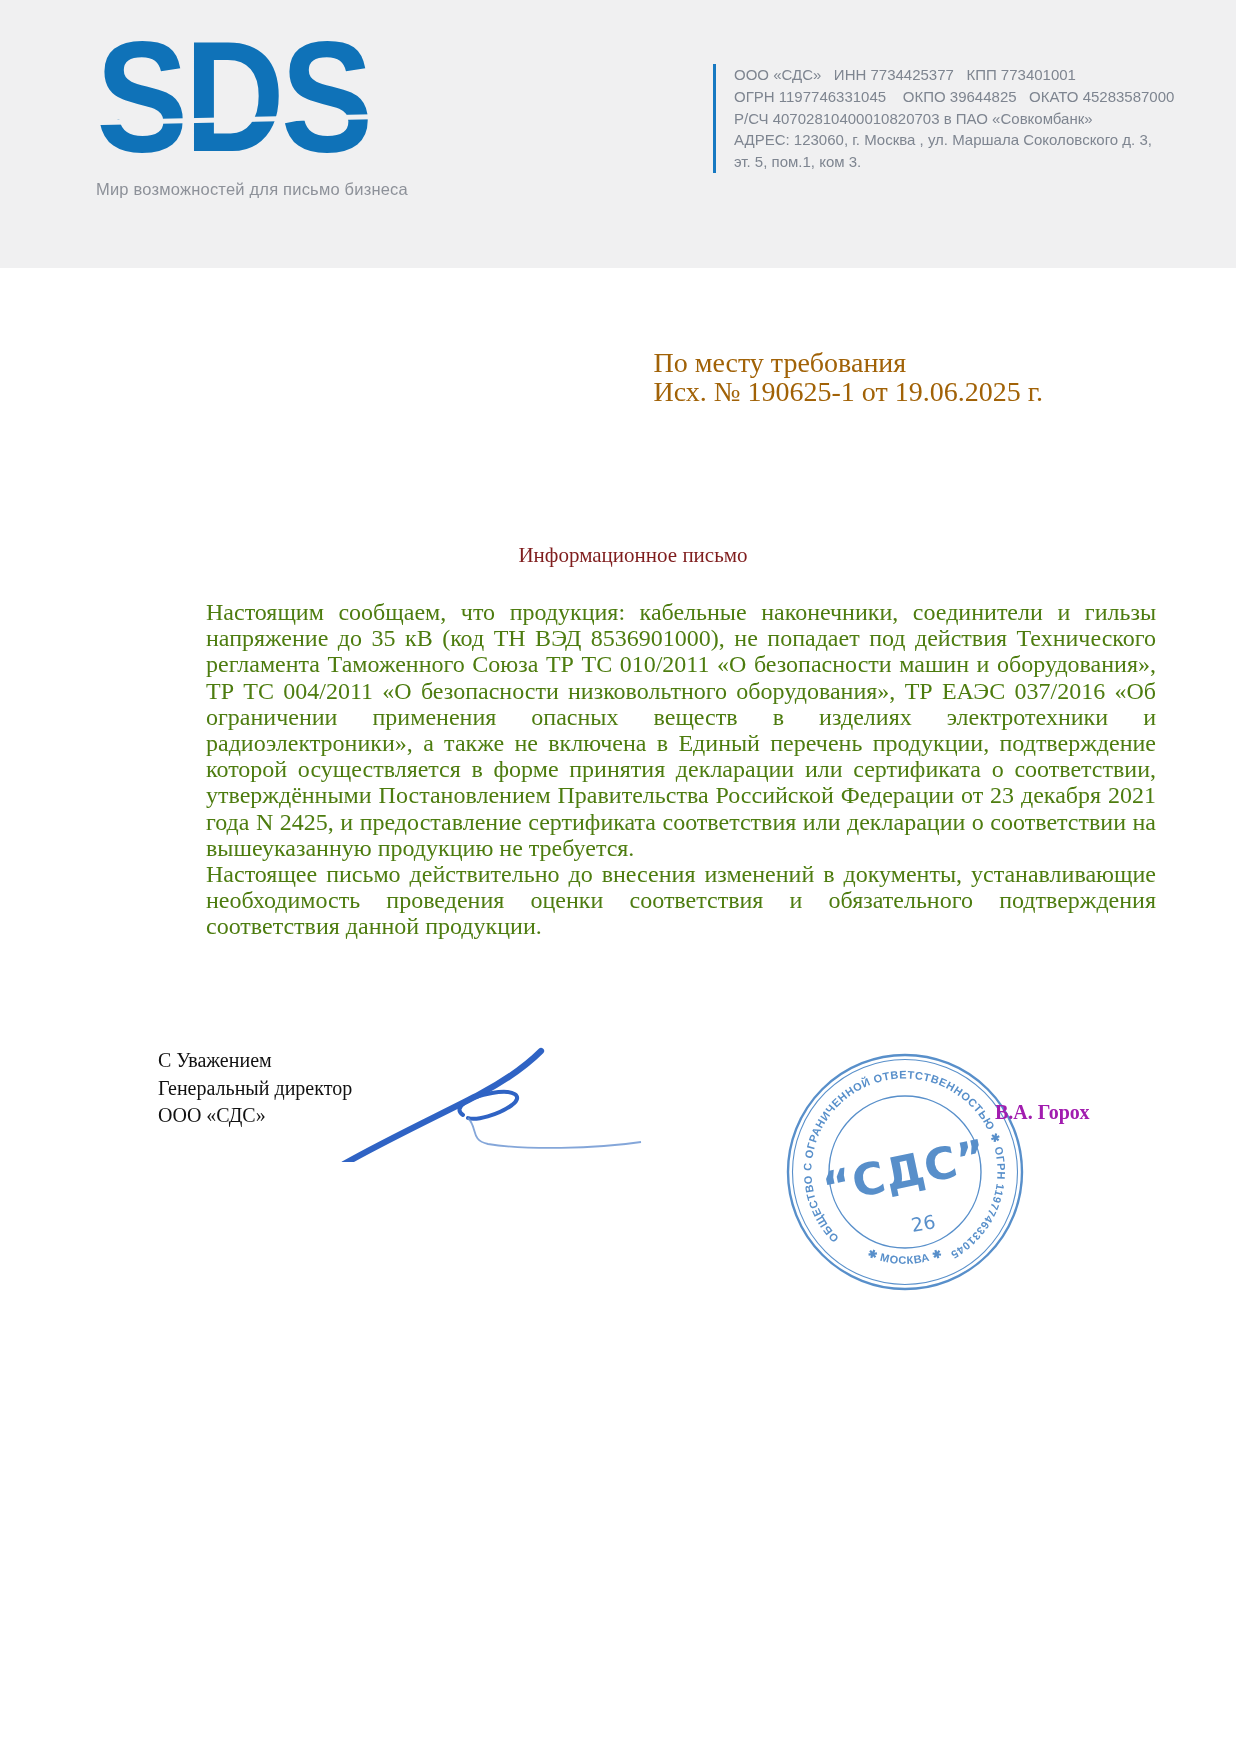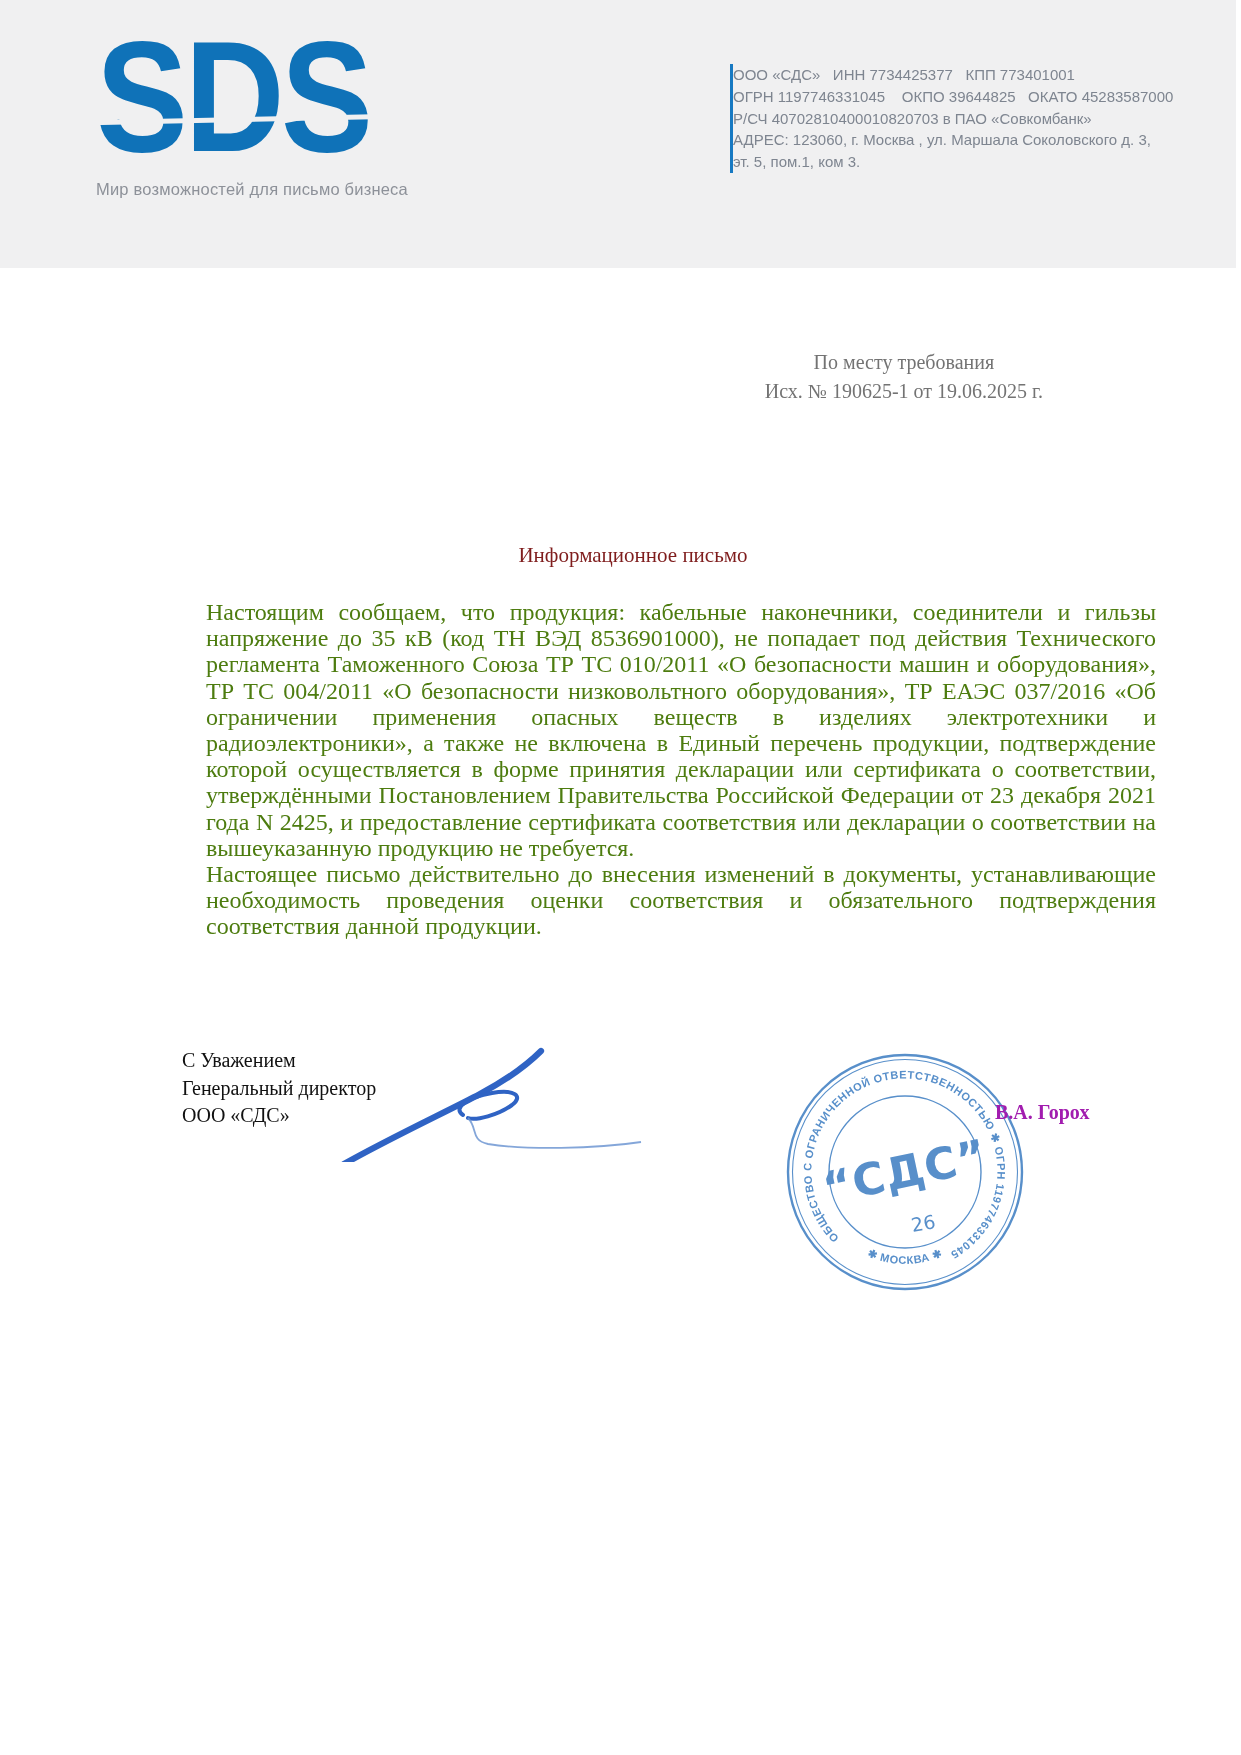--- a/index.html
+++ b/index.html
@@ -23,45 +23,45 @@
   .logo-slash{
     position:absolute;left:-6px;top:77px;width:306px;height:5px;
     background:#f0f0f1;transform:rotate(-1.2deg);
   }
   .tagline{
     position:absolute;left:0px;top:140px;width:320px;
     font-family:"Liberation Sans", sans-serif;font-size:16.5px;
     color:#8d9199;letter-spacing:.2px;white-space:nowrap;
   }
   .info-block{
-    position:absolute;left:730px;top:64px;
-    border-left:3px solid #1779c2;
+    position:absolute;left:713px;top:64px;
+    border-left:3px solid #1779c2;padding-left:18px;
     font-family:"Liberation Sans", sans-serif;font-size:15px;
     line-height:21.8px;color:#7e8590;
   }
   .info-line{white-space:pre;}
   
   .ref-block{
     position:absolute;top:348px;right:198px;
-    text-align:center;font-size:20px;line-height:29px;color:#737373;
+    text-align:left;font-size:28px;line-height:29px;color:#a16207;
   }
   
   .letter-title{
     position:absolute;left:158px;top:543px;width:950px;
     text-align:center;font-size:21px;color:#7f1d1d;
   }
   .body-text{
     position:absolute;left:158px;top:599px;width:950px;
     font-size:24px;line-height:26.2px;text-align:justify;color:#4d7c0f;margin-left:48px;
   }
   .body-text p{margin:0;}
   
   .signoff{
     position:absolute;left:158px;top:1047px;
-    font-size:20px;line-height:27.5px;color:#111;margin-left:24px;
+    font-size:20px;line-height:27.5px;color:#111;
   }
   .signer-name{
     position:absolute;left:995px;top:1101px;
     font-size:20px;color:#a21caf;z-index:3;font-weight:bold;
   }
   
   .signature-svg{position:absolute;left:300px;top:1022px;z-index:2;}
   .stamp-svg{position:absolute;left:783px;top:1050px;z-index:1;opacity:.92;}
   .stamp-ring-text{font-family:"Liberation Sans", sans-serif;font-weight:700;
     font-size:11px;letter-spacing:.6px;}

